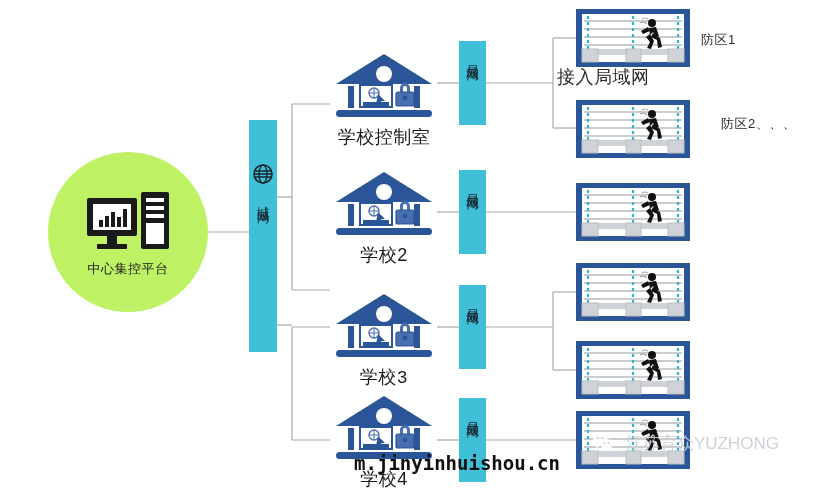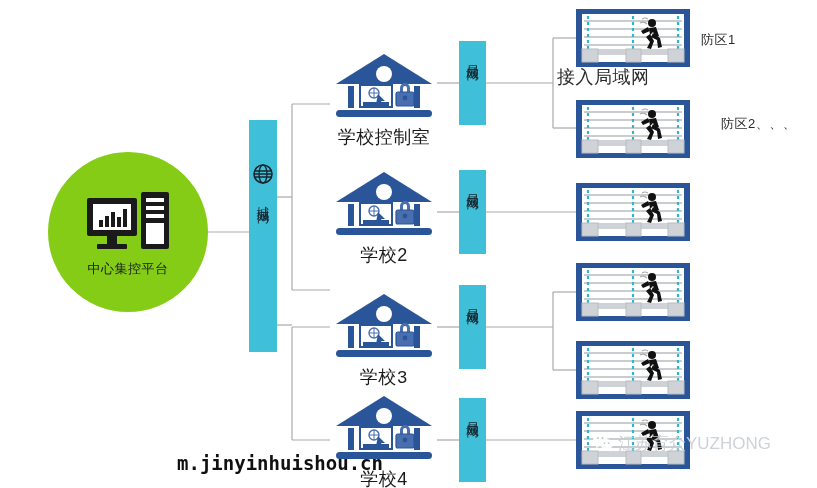--- a/index.html
+++ b/index.html
@@ -11,21 +11,21 @@
     position:relative;
   }
   #stage{position:absolute;left:0;top:0;width:817px;height:488px;}
 
   
   #wires{position:absolute;left:0;top:0;width:817px;height:488px;}
 
   
   .platform{
     position:absolute;left:48px;top:152px;width:160px;height:160px;
-    border-radius:50%;background:#84cc16;
+    border-radius:50%;background:#bef264;
   }
   .platform .picon{
     position:absolute;left:50%;top:40px;transform:translateX(-50%);
     width:86px;height:66px;
   }
   .platform .plabel{
     position:absolute;left:0;top:108px;width:100%;
     text-align:center;font-size:13px;color:#1d1d1d;letter-spacing:.5px;
   }
 
@@ -54,27 +54,27 @@
 
   
   .fence{position:absolute;width:114px;height:58px;}
 
   
   .zlabel{position:absolute;font-size:13px;color:#2a2a2a;letter-spacing:.5px;}
   .midlabel{position:absolute;font-size:18px;color:#2a2a2a;letter-spacing:.5px;}
 
   
   .wm-bottom{
-    position:absolute;left:0;top:452px;width:560px;text-align:center;
+    position:absolute;left:0;top:452px;width:560px;text-align:right;
     font-family:"DejaVu Sans Mono","Liberation Mono",monospace;
     font-size:19px;font-weight:bold;color:#101010;letter-spacing:0px;
   }
   .wm-corner{
     position:absolute;left:592px;top:432px;
-    display:flex;gap:4px;
+    display:flex;gap:12px;
     font-size:17px;color:#c9cfd4;opacity:.92;
     font-family:"Liberation Sans",sans-serif;
   }
   .wm-corner .wx{width:22px;height:20px;flex:0 0 auto;}
   .wm-corner .wtxt{white-space:nowrap;}
 </style>
 </head>
 <body>
 
 <div id="stage">

